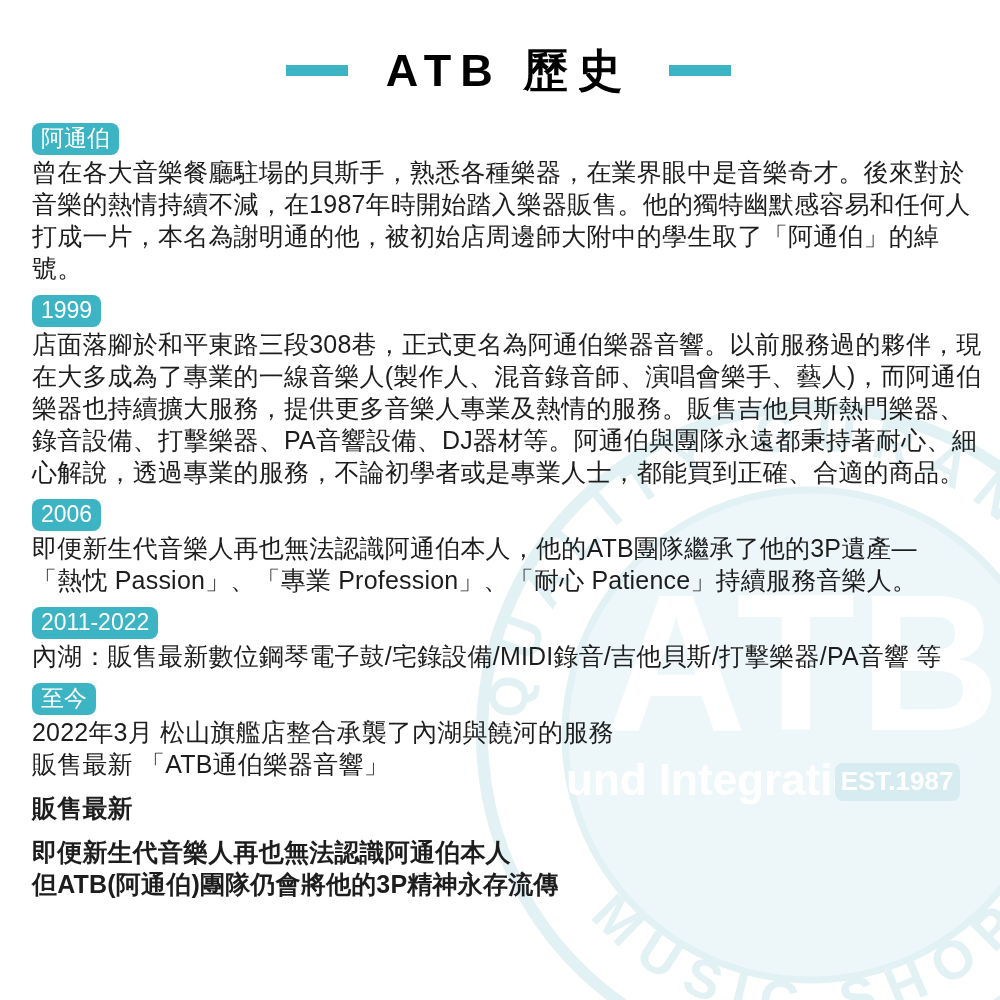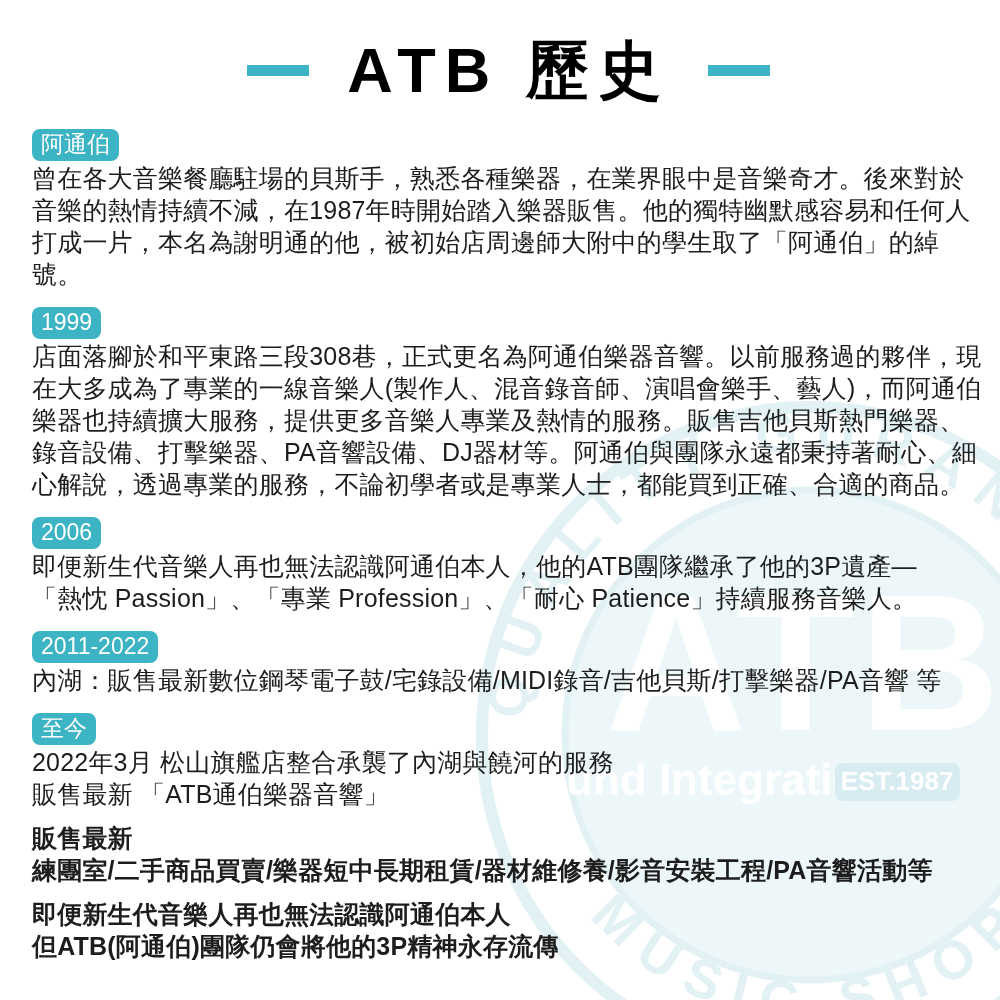--- a/index.html
+++ b/index.html
@@ -41,24 +41,24 @@
     fill:#ffffff;font-size:26px;font-weight:bold;
     font-family:"Liberation Sans","DejaVu Sans",sans-serif;
   }
   .content{position:absolute;inset:0;padding:0 15px 0 32px;}
   .title-row{
     display:flex;align-items:center;justify-content:center;gap:38px;
     margin-top:28px;height:84px;
   }
   .title-dash{width:62px;height:11px;background:var(--accent);flex:0 0 auto;}
   .page-title{
-    margin:0;font-size:63px;font-weight:900;letter-spacing:9px;color:#000;
+    margin:0;font-size:45px;font-weight:900;letter-spacing:9px;color:#000;
     line-height:1;white-space:nowrap;
   }
-  .section{margin-top:17px;}
+  .section{margin-top:11px;}
   .section.tight{margin-top:12px;font-weight:bold;}
   .tag{
     display:inline-block;background:var(--accent);color:#fff;
     font-size:23px;line-height:1;padding:4px 9px 5px;border-radius:8px;
     font-weight:500;margin-bottom:1px;
   }
   .body-text,.body-line{
     font-size:25px;line-height:32px;color:var(--text);margin:0;
     letter-spacing:0.2px;
   }
@@ -116,21 +116,20 @@
   </div>
 
   <div class="section">
     <span class="tag">至今</span>
     <p class="body-line">2022年3月 松山旗艦店整合承襲了內湖與饒河的服務</p>
     <p class="body-line">販售最新 「ATB通伯樂器音響」</p>
   </div>
 
   <div class="section tight">
     <p class="body-line">販售最新</p>
-    <p class="body-line">練團室/二手商品買賣/樂器短中長期租賃/器材維修養/影音安裝工程/PA音響活動等</p>
   </div>
 
   <div class="section tight">
     <p class="body-line">即便新生代音樂人再也無法認識阿通伯本人</p>
     <p class="body-line">但ATB(阿通伯)團隊仍會將他的3P精神永存流傳</p>
   </div>
 
 </div>
 
 </body></html>

